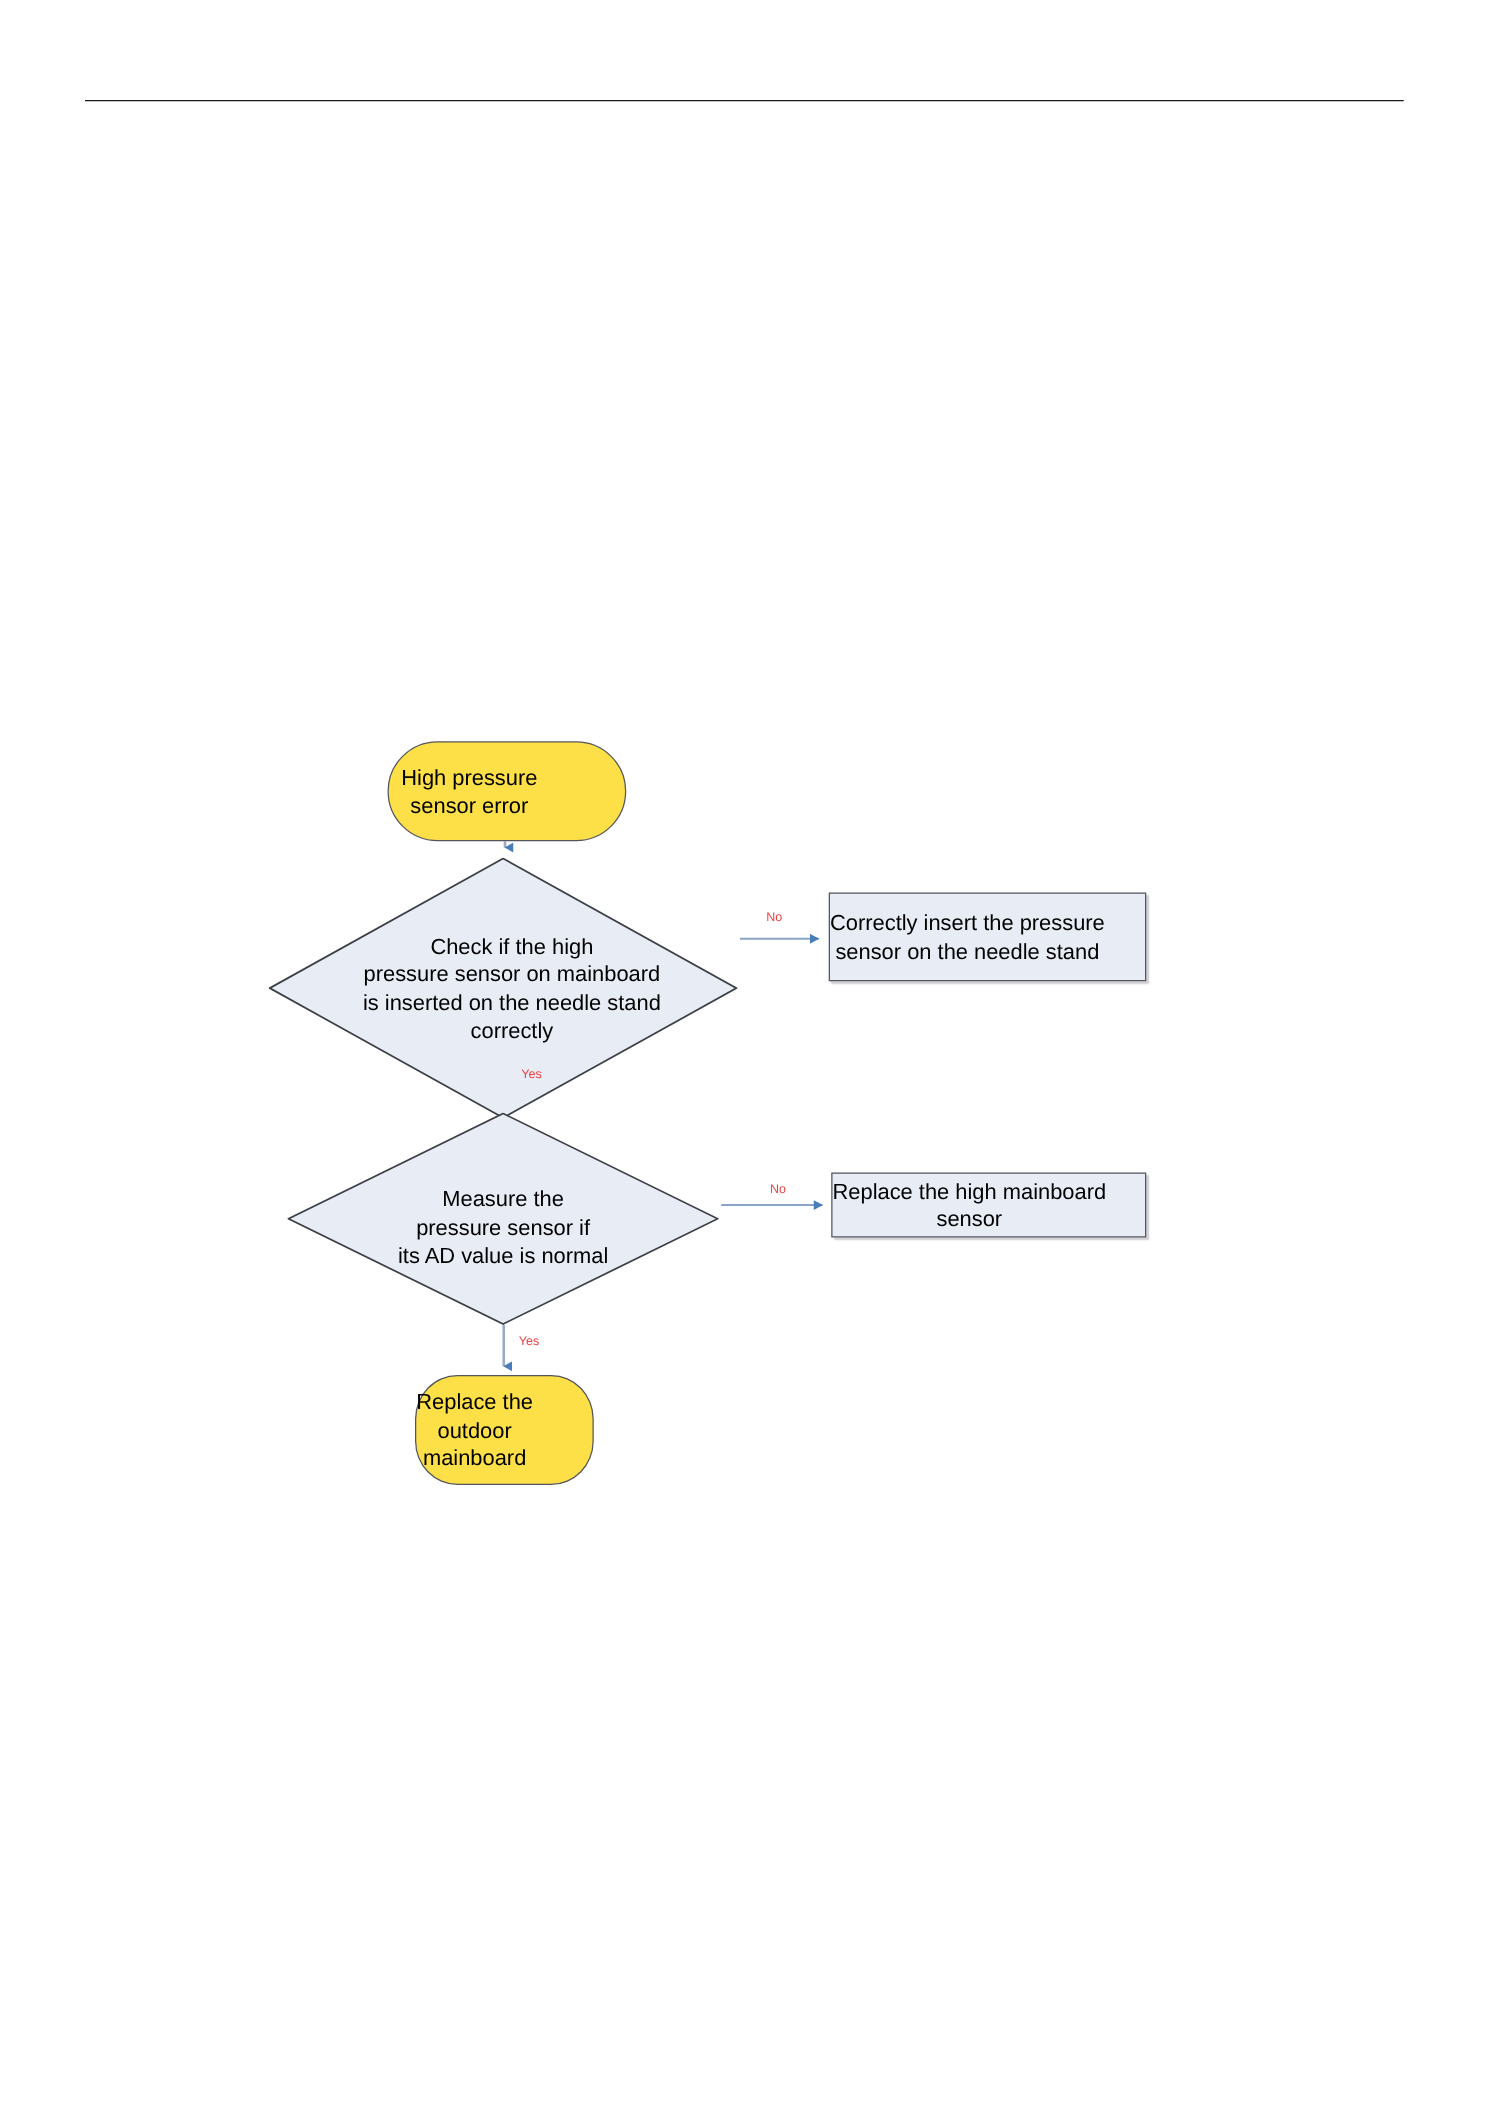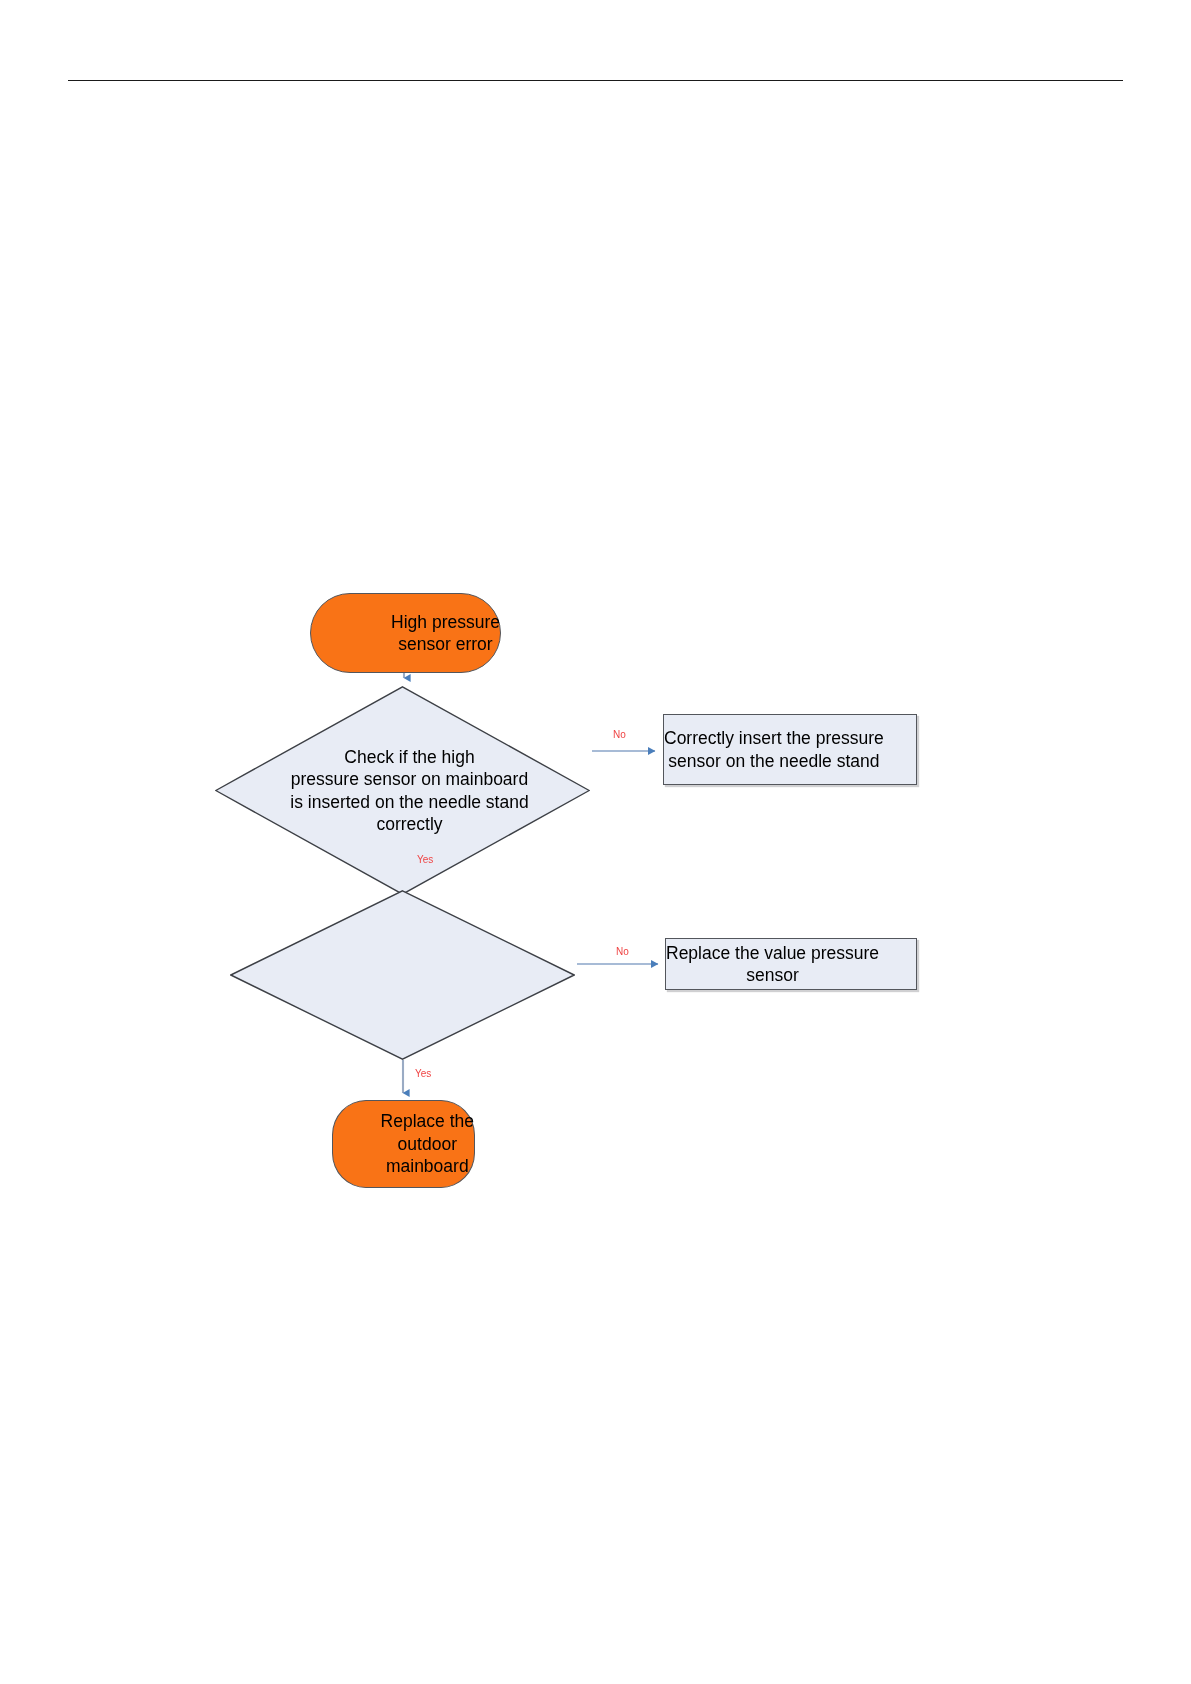--- a/index.html
+++ b/index.html
@@ -43,25 +43,25 @@
     line-height: 22.5px;
     text-align: center;
     white-space: pre-line;
     color: #000;
   }
 
   
   .terminator {
     position: absolute;
     box-sizing: border-box;
-    background: #f97316;
+    background: #fde047;
     border: 1.1px solid #53565c;
     display: flex;
     align-items: center;
-    justify-content: flex-end;
+    justify-content: flex-start;
   }
   #node-start {
     left: 310px;
     top: 593px;
     width: 191px;
     height: 80px;
     border-radius: 40px / 40px;
   }
   #node-start .node-label {
     padding-left: 10px;
@@ -194,24 +194,27 @@
 
 <div class="process-box" id="node-insert-sensor">
   <div class="node-label">Correctly insert the pressure
 sensor on the needle stand</div>
 </div>
 
 <div class="decision" id="node-measure-ad">
   <svg class="diamond-shape" viewBox="0 0 345 170" preserveAspectRatio="none" xmlns="http://www.w3.org/2000/svg">
     <polygon points="172.5,0.8 344.2,85 172.5,169.2 0.8,85" fill="#e8ecf5" stroke="#3d4046" stroke-width="1.4"></polygon>
   </svg>
+  <div class="node-label">Measure the
+pressure sensor if
+its AD value is normal</div>
 </div>
 
 <div class="process-box" id="node-replace-sensor">
-  <div class="node-label">Replace the value pressure
+  <div class="node-label">Replace the high mainboard
 sensor</div>
 </div>
 
 <div class="terminator" id="node-end">
   <div class="node-label">Replace the
 outdoor
 mainboard</div>
 </div>
 
 <div class="edge-label" id="edge-label-no-1">No</div>

